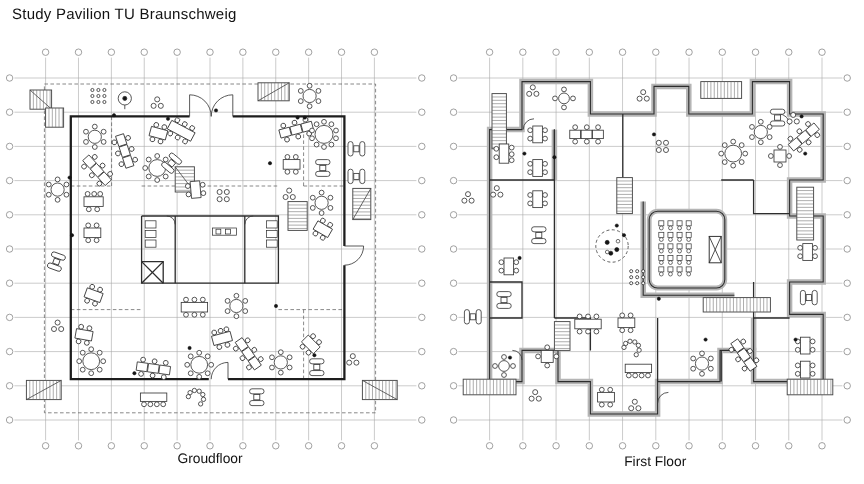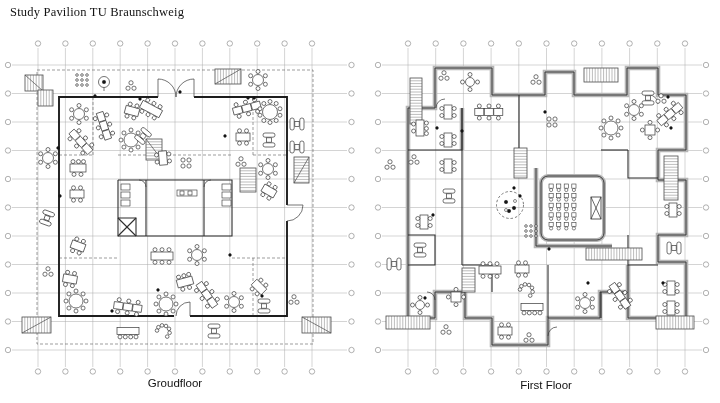--- a/index.html
+++ b/index.html
@@ -1,18 +1,18 @@
 <!DOCTYPE html>
 <html><head>
 <meta charset="utf-8">
 <style>
   html,body{margin:0;padding:0;background:#fff;}
   .sheet{position:relative;width:720px;height:403px;background:#fff;overflow:hidden;
          font-family:"Liberation Sans",sans-serif;}
-  .title{position:absolute;left:10px;top:5px;font-size:12.5px;color:#121212;letter-spacing:.2px;font-family:Liberation Serif, serif;}
+  .title{position:absolute;left:10px;top:5px;font-size:12.5px;color:#121212;letter-spacing:.2px;}
   .floor-label{position:absolute;font-size:11.5px;color:#121212;text-align:center;width:160px;}
   .lab-ground{left:95px;top:377px;}
   .lab-first{left:466px;top:379px;}
   svg.canvas{position:absolute;left:0;top:0;width:720px;height:403px;}
 </style>
 </head>
 <body>
 
 <div class="sheet">
   <svg class="canvas" viewBox="0 0 720 403">

